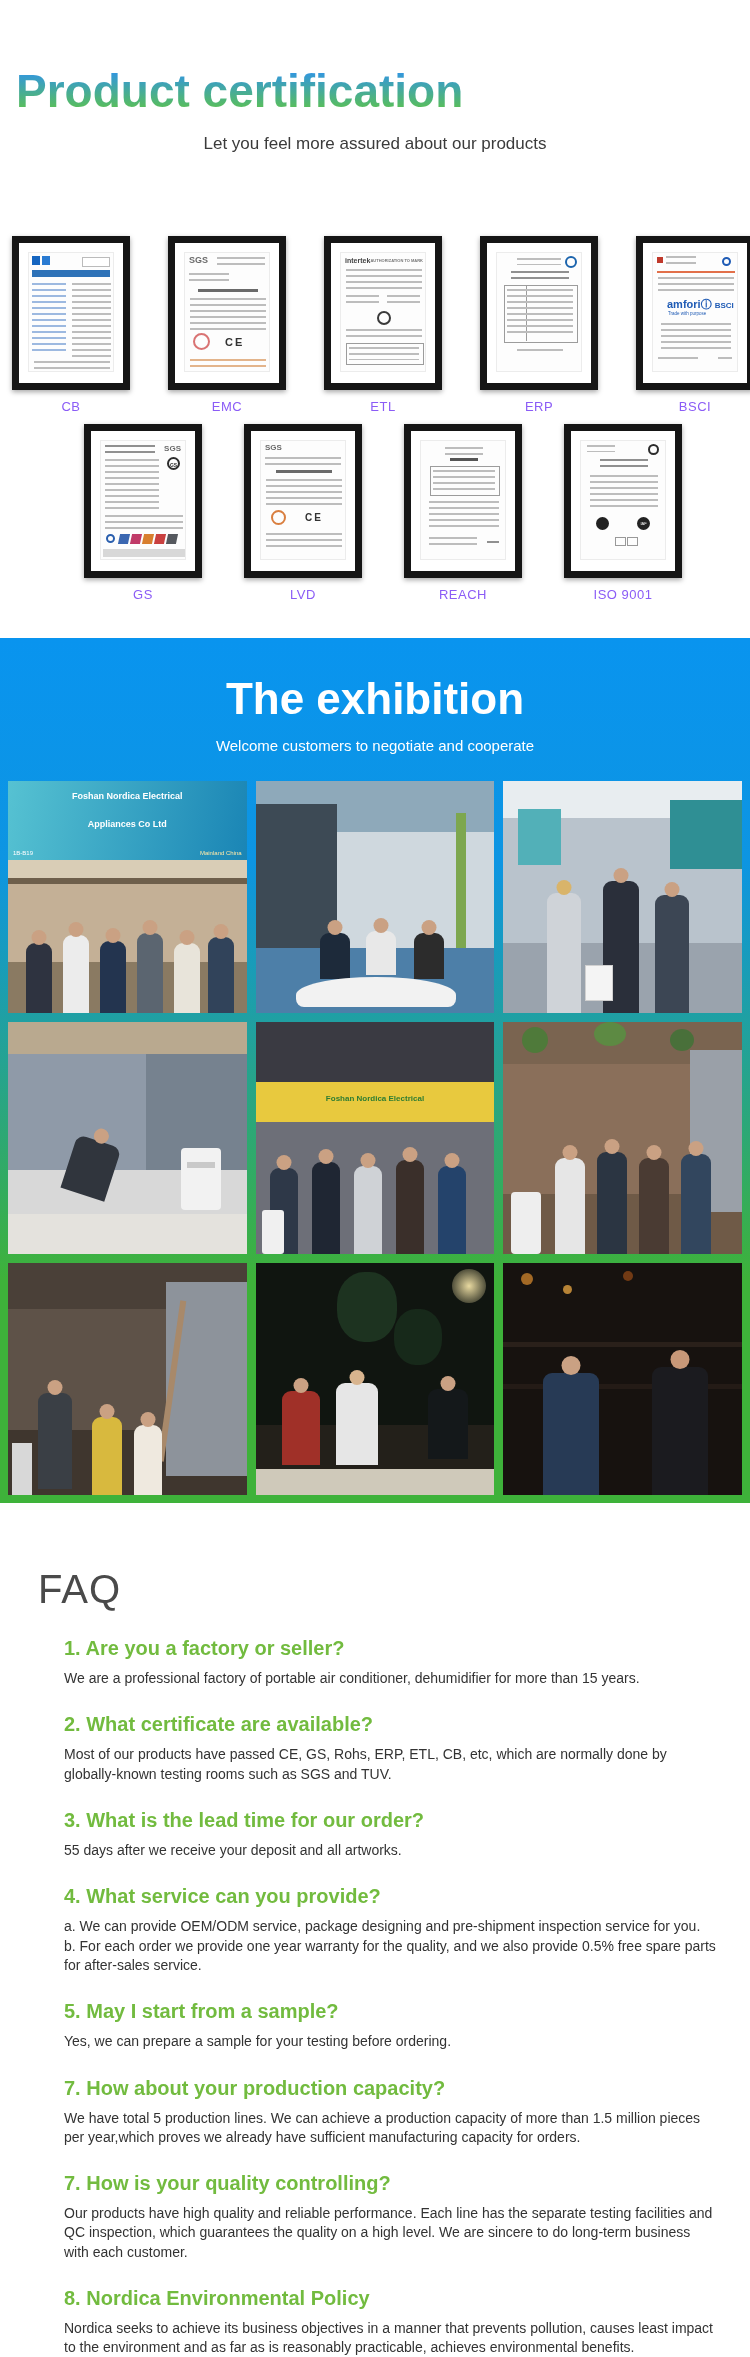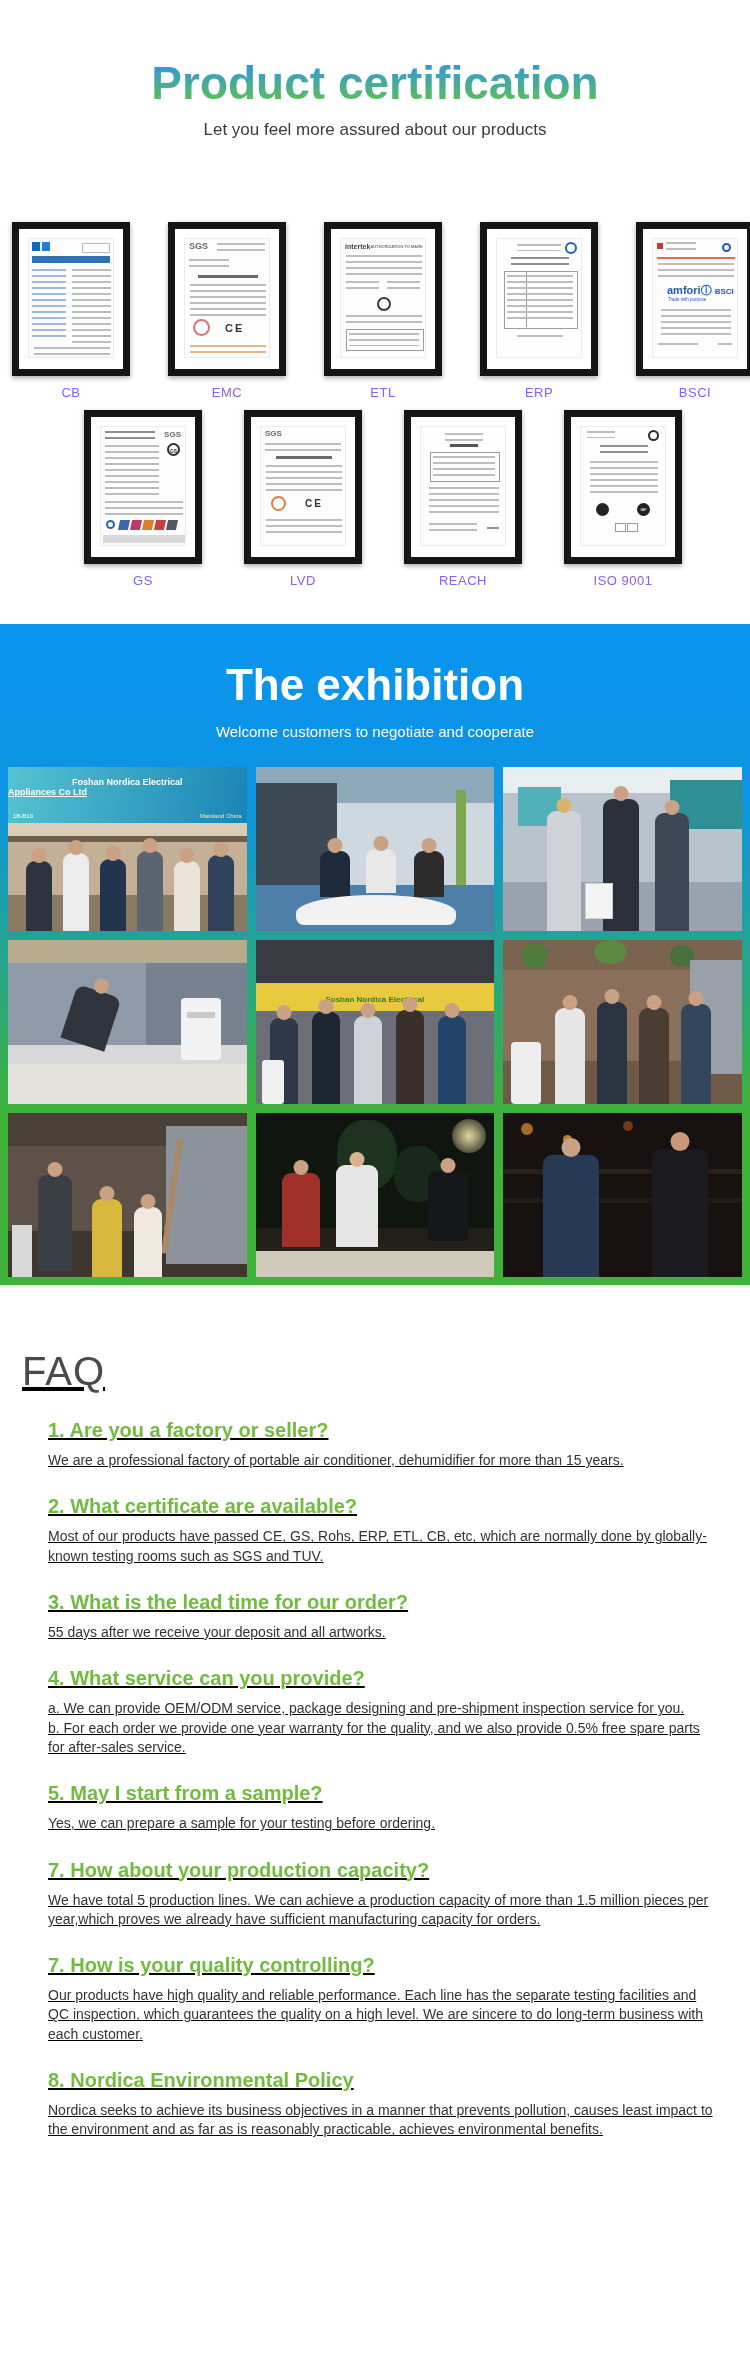--- a/index.html
+++ b/index.html
@@ -1,21 +1,21 @@
 <!DOCTYPE html>
 <html><head>
 <meta charset="utf-8">
 <style>
   html,body{margin:0;padding:0;background:#fff;}
   .page{width:750px;height:2357px;overflow:hidden;background:#fff;
         font-family:"Liberation Sans",sans-serif;position:relative;}
 
   
   .cert-section{padding-top:48px;}
-  .grad-title{margin:8px;text-align:center;font-size:46px;font-weight:bold;
+  .grad-title{margin:16px;font-size:46px;font-weight:bold;
     background:linear-gradient(180deg,#2f93ea 10%,#5ec34a 90%);
     -webkit-background-clip:text;background-clip:text;color:transparent;}
   .cert-sub{margin:10px 0 0;text-align:center;font-size:17px;color:#3b3b3b;}
   .cert-row{display:flex;justify-content:center;gap:22px;margin-top:82px;}
   .cert-row.second{gap:26px;margin-top:10px;}
   .cert{display:flex;flex-direction:column;align-items:center;padding-left:16px;}
   .frame{box-sizing:border-box;width:118px;height:154px;border:7px solid #151515;
          background:#fff;padding:9px;box-shadow:0 2px 5px rgba(0,0,0,.35);}
   .doc{position:relative;width:86px;height:120px;background:#fdfdfd;
        border:1px solid #ececec;box-sizing:border-box;overflow:hidden;}
@@ -29,34 +29,34 @@
   .bar{position:absolute;}
 
   
   .expo{margin-top:36px;
     background:linear-gradient(180deg,#0994ef 0%,#0d95e2 26%,#3eb23a 74%,#3eb23a 100%);
     padding-top:36px;}
   .expo-title{margin:0;text-align:center;font-size:44px;font-weight:bold;color:#fff;}
   .expo-sub{margin:13px 0 0;text-align:center;font-size:15px;color:#fff;}
   .photo-grid{display:grid;grid-template-columns:repeat(3,1fr);gap:9px;
               padding:0 8px 8px;margin-top:27px;}
-  .ph{position:relative;height:164px;overflow:hidden;background:#777;}
+  .ph{position:relative;height:232px;overflow:hidden;background:#777;}
   .fig{position:absolute;}
   .person{position:absolute;border-radius:9px 9px 0 0;}
   .person .head{position:absolute;top:-13px;left:50%;transform:translateX(-50%);
     width:15px;height:15px;border-radius:50%;display:block;background:#caa183;}
   .boothsign{position:absolute;left:0;top:0;right:0;height:34%;
     background:linear-gradient(100deg,#56c2d2,#1a85b5);color:#fff;}
   .boothsign .s1{text-align:center;font-size:9px;font-weight:bold;margin-top:10px;}
-  .boothsign .s2{text-align:left;font-size:9px;font-weight:bold;margin-top:0;text-decoration:underline;}
+  .boothsign .s2{text-align:center;font-size:9px;font-weight:bold;margin-top:18px;}
   .boothsign .bno{position:absolute;left:5px;bottom:4px;font-size:6px;}
   .boothsign .org{position:absolute;right:5px;bottom:4px;font-size:6px;color:#ffe9a8;}
 
   
-  .faq{padding:64px 34px 0 22px;text-decoration:underline;}
+  .faq{padding:64px 34px 0 38px;}
   .faq-title{margin:0;font-size:40px;font-weight:400;color:#4a4a4a;letter-spacing:1px;}
   .faq-item{margin-left:26px;}
   .faq-q{margin:25px 0 9px;font-size:20px;font-weight:bold;color:#72bb3f;}
   .faq-a{margin:0;font-size:14px;color:#333;line-height:1.38;white-space:pre-line;}
 </style>
 </head>
 <body>
 
 <div class="page">
 

